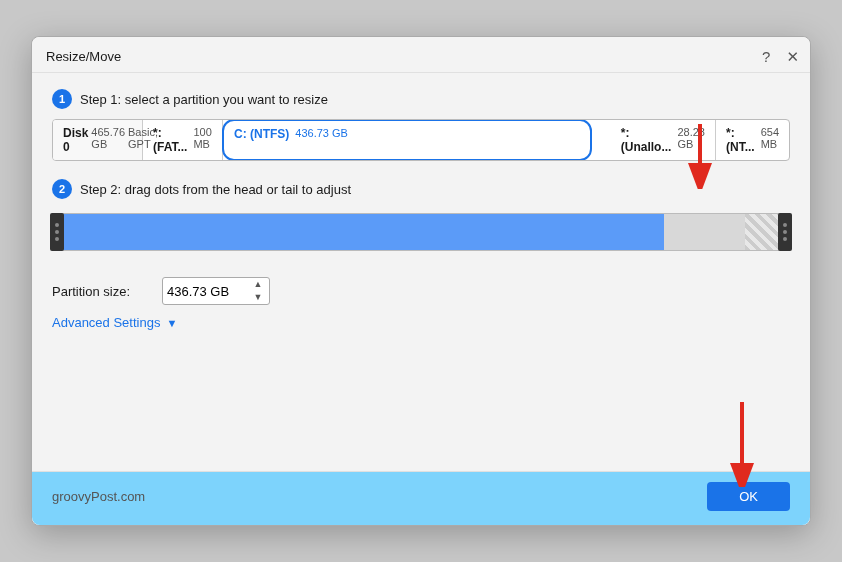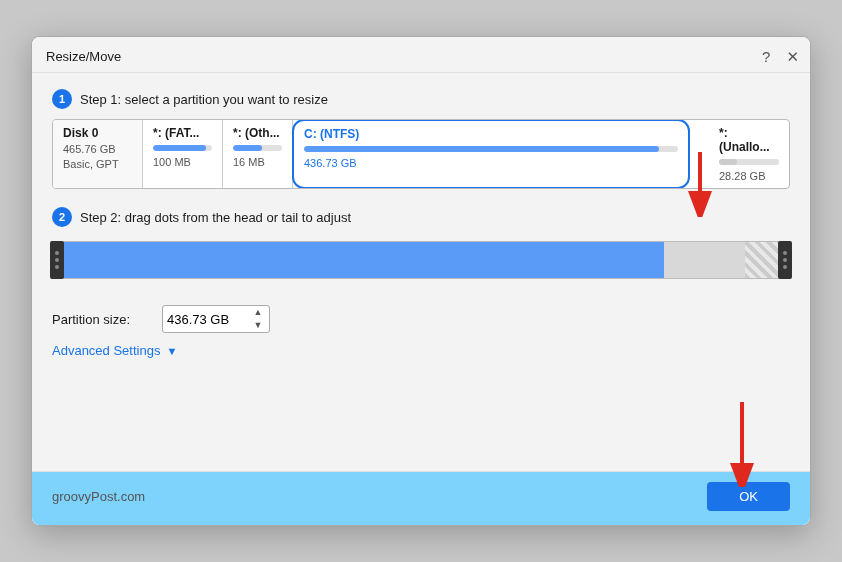--- a/index.html
+++ b/index.html
@@ -87,21 +87,21 @@
       border: 1px solid #bbb;
       border-radius: 4px;
       overflow: hidden;
       margin-bottom: 18px;
       background: #fff;
     }
     .partition-col {
       border-right: 1px solid #ccc;
       padding: 6px 10px;
       display: flex;
-      flex-direction: column;
+      flex-direction: row;
       gap: 3px;
       cursor: pointer;
     }
     .partition-col:last-child { border-right: none; }
     .partition-col.selected {
       background: #fff;
       border: 2px solid #1a73e8;
       border-radius: 12px;
       margin: -1px;
       z-index: 1;
@@ -344,44 +344,44 @@
       </div>
 
       <div class="partition-col col-fat">
         <span class="partition-col-title">*: (FAT...</span>
         <div class="partition-bar-track">
           <div class="partition-bar-fill" style="width:90%;background:#5b9bf8;"></div>
         </div>
         <span class="partition-size">100 MB</span>
       </div>
 
-      <div class="partition-col col-oth">
-        <span class="partition-col-title">*: (Oth...</span>
-        <div class="partition-bar-track">
-          <div class="partition-bar-fill" style="width:60%;background:#5b9bf8;"></div>
-        </div>
-        <span class="partition-size">16 MB</span>
-      </div>
 
       <div class="partition-col col-ntfs selected">
         <span class="partition-col-title ntfs">C: (NTFS)</span>
         <div class="partition-bar-track">
           <div class="partition-bar-fill" style="width:95%;background:#5b9bf8;"></div>
         </div>
         <span class="partition-size blue">436.73 GB</span>
       </div>
 
       <div class="partition-col col-unallo">
         <span class="partition-col-title">*: (Unallo...</span>
         <div class="partition-bar-track">
           <div class="partition-bar-fill" style="width:30%;background:#ccc;"></div>
         </div>
         <span class="partition-size">28.28 GB</span>
       </div>
 
+      <div class="partition-col col-nt2">
+        <span class="partition-col-title">*: (NT...</span>
+        <div class="partition-bar-track">
+          <div class="partition-bar-fill" style="width:70%;background:#5b9bf8;"></div>
+        </div>
+        <span class="partition-size">654 MB</span>
+      </div>
     </div>
 
     <div class="step2-section relative-wrapper">
       <div class="step-label">
         <div class="step-circle">2</div>
         <span>Step 2: drag dots from the head or tail to adjust</span>
       </div>
 
       <div class="resize-bar-container">
         <div style="position:relative;width:100%;">

